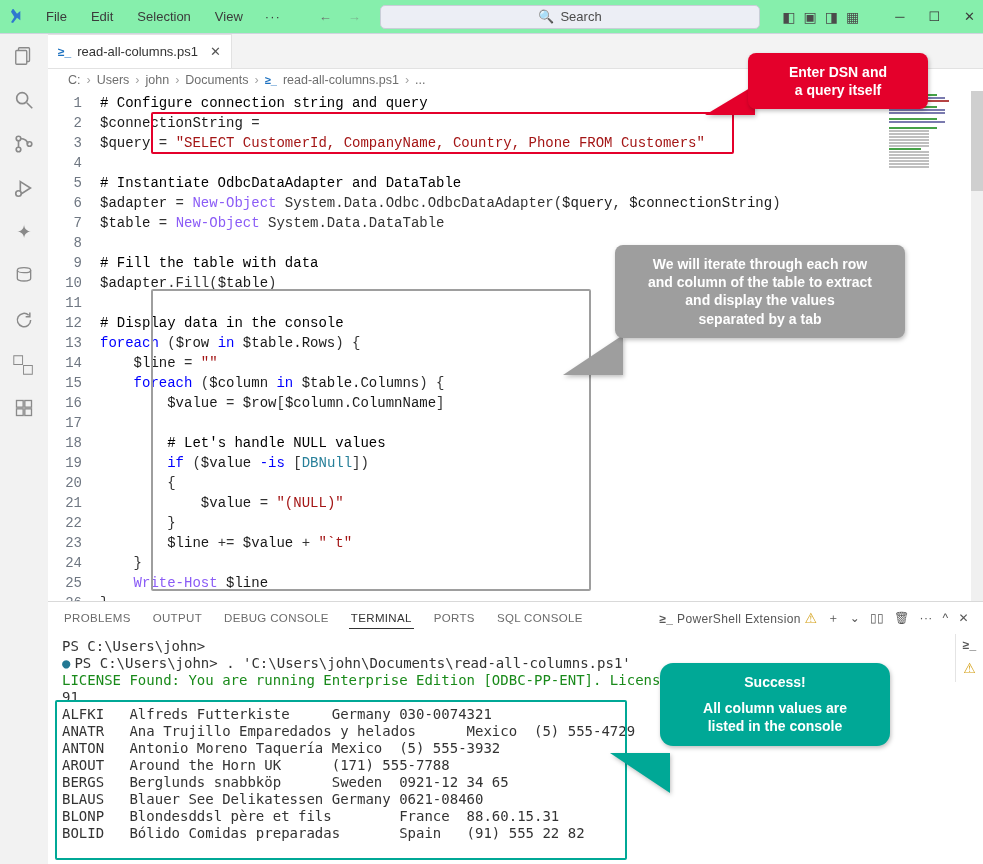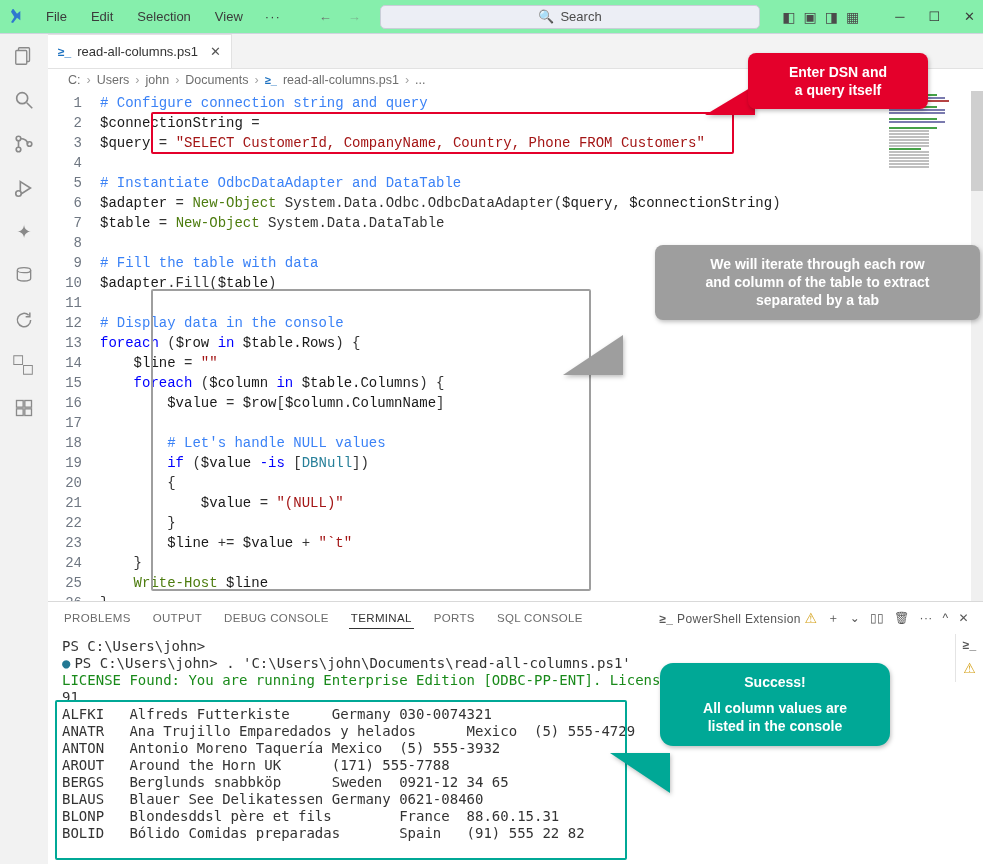--- a/index.html
+++ b/index.html
@@ -115,25 +115,25 @@
   .code-line { display:flex; white-space: pre; }
   .gutter {
     width: 52px;
     text-align: right;
     padding-right: 18px;
     color: #6e7681;
     user-select:none;
   }
   .code-content { flex:1; }
   
-  .c-comment { color: #3b82f6; }
+  .c-comment { color: #000000; }
   .c-var { color: #1a1a1a; }
   .c-string { color: #a31515; }
   .c-keyword { color: #0000ff; }
-  .c-func { color: #4d7c0f; }
+  .c-func { color: #8b5cf6; }
   .c-type { color: #267f99; }
 
   
   .red-overlay {
     position:absolute;
     border: 2px solid #e4002b;
     top: 21px;
     left: 103px;
     width: 583px;
     height: 42px;
@@ -477,23 +477,24 @@
   </div>
 </div>
 
 <div class="callout-pointer ptr-red" style="top:85px; left:705px;"></div>
 <div class="callout callout-red" style="top:53px; left:748px; width:180px;">
   <div>Enter DSN and</div>
   <div>a query itself</div>
 </div>
 
 <div class="callout-pointer ptr-gray" style="top:335px; left:563px;"></div>
-<div class="callout callout-gray" style="top:245px; left:615px; width:325px;margin-left:40px;">
+<div class="callout callout-gray" style="top:245px; left:615px; width:290px;">
   <div>We will iterate through each row</div>
   <div>and column of the table to extract</div>
+  <div>and display the values</div>
   <div>separated by a tab</div>
 </div>
 
 <div class="result-overlay"></div>
 <div class="callout-pointer ptr-teal" style="top:753px; left:610px;"></div>
 <div class="callout callout-teal" style="top:663px; left:660px; width:230px;">
   <div>Success!</div>
   <div style="height:8px"></div>
   <div>All column values are</div>
   <div>listed in the console</div>

